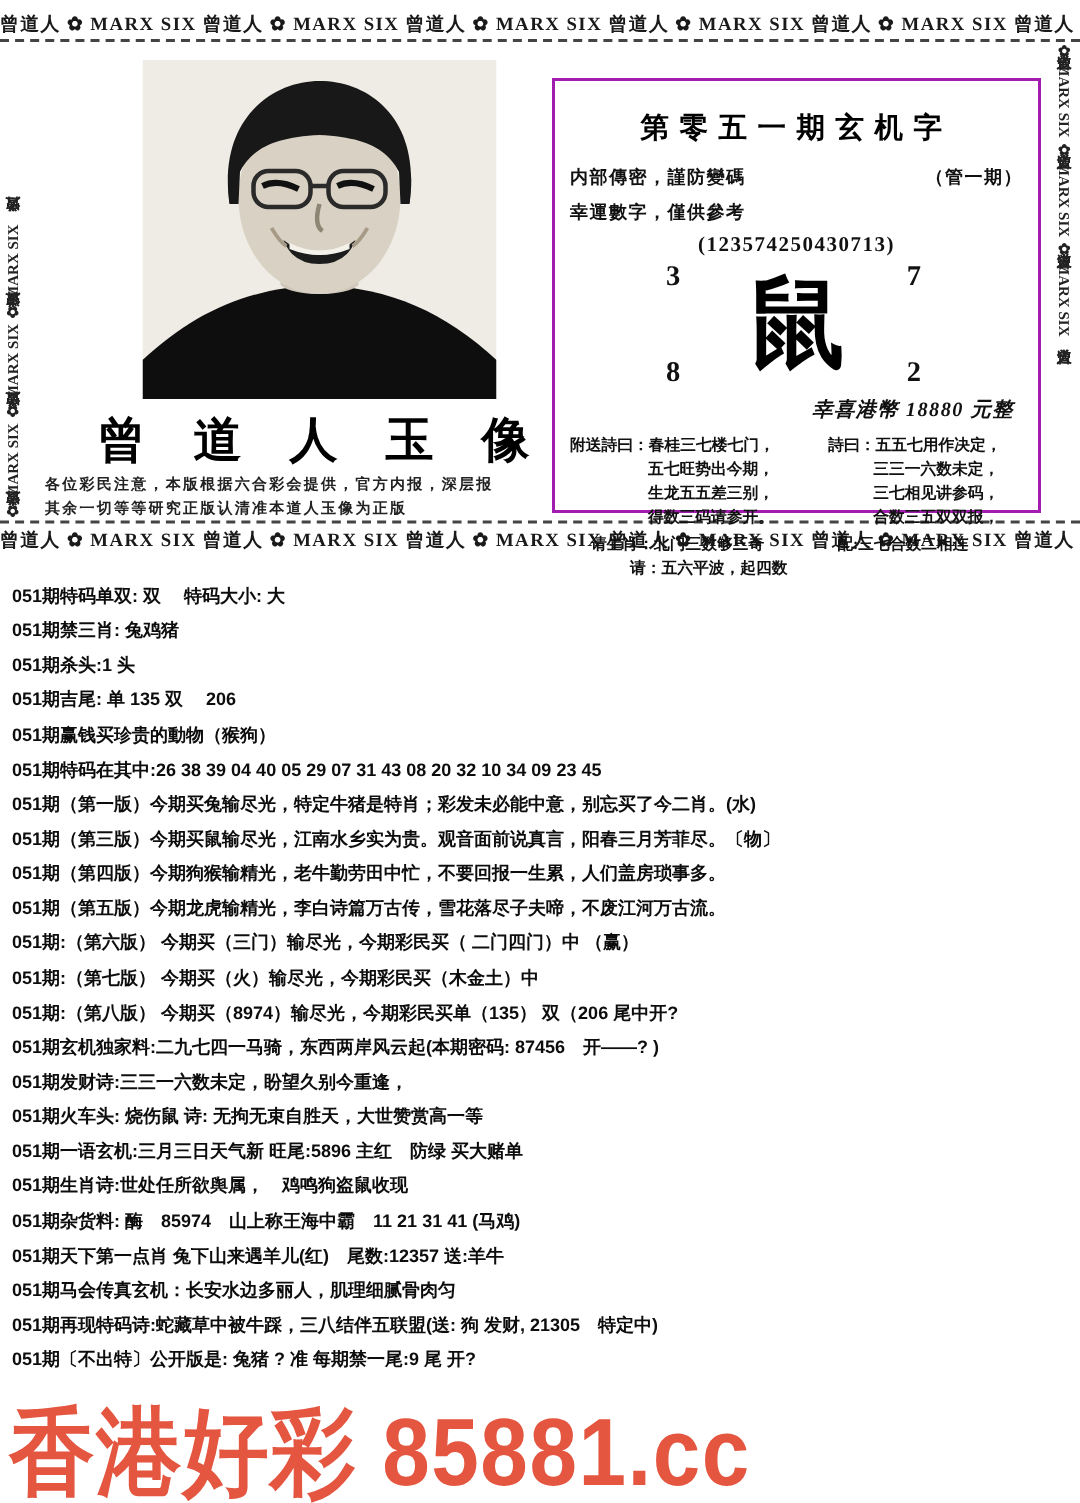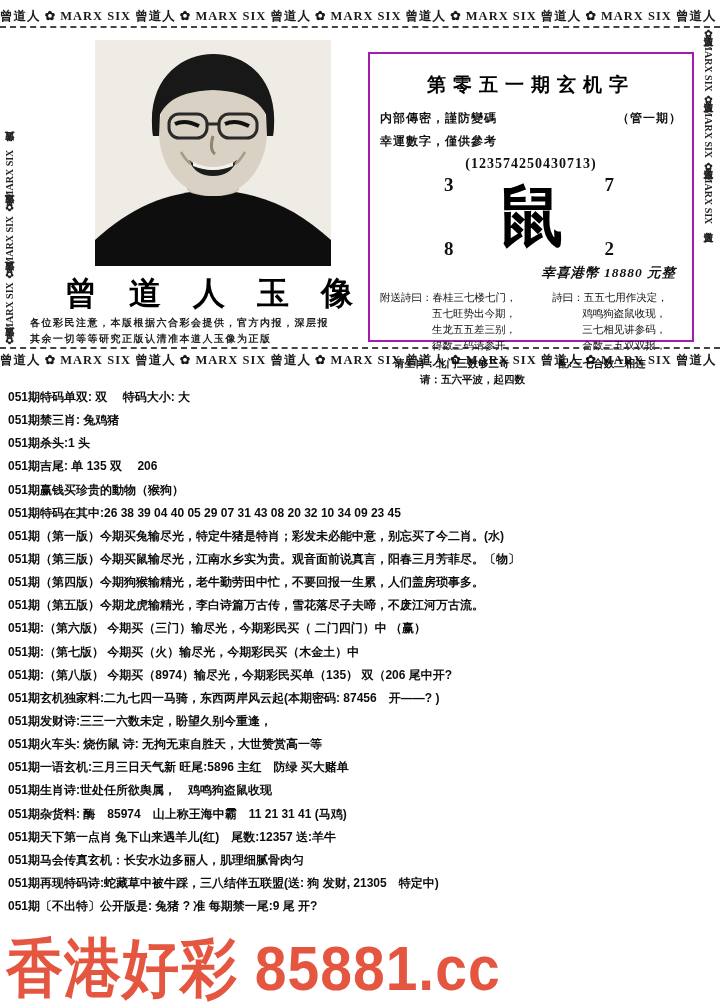--- a/index.html
+++ b/index.html
@@ -40,21 +40,21 @@
   .mb-nums{text-align:center;font-size:14px;font-weight:bold;margin-top:6px;
            letter-spacing:1px;font-family:"Liberation Serif",serif;}
   .zodiac{position:relative;width:190px;height:86px;margin:2px auto 0 auto;}
   .zchar{position:absolute;left:50%;top:50%;transform:translate(-50%,-50%);
          font-size:66px;font-weight:bold;line-height:1;color:#000;}
   .zc{position:absolute;font-size:19px;font-weight:bold;}
   .zc.tl{left:8px;top:0;}  .zc.tr{right:12px;top:0;}
   .zc.bl{left:8px;bottom:0;} .zc.br{right:12px;bottom:0;}
   .prize{text-align:right;font-size:13.5px;font-weight:bold;margin-top:4px;
          letter-spacing:1px;padding-right:6px;font-style:italic;}
-  .poems{display:flex;margin-top:8px;font-size:10.5px;font-weight:normal;line-height:16px;}
+  .poems{display:flex;margin-top:8px;font-size:10.5px;font-weight:bold;line-height:16px;}
   .pcol{white-space:nowrap;}
   .pcol.l{width:57%;}
   .pcol.r{width:43%;}
   .pline{padding-left:52px;}
   .pline.r{padding-left:30px;}
   .pfoot{display:flex;font-size:10.5px;font-weight:bold;line-height:16px;margin-top:2px;}
   .pfoot .fl{width:57%;padding-left:14px;white-space:nowrap;}
   .pfoot .fr{width:43%;white-space:nowrap;}
   .qing{font-size:10.5px;font-weight:bold;padding-left:40px;line-height:16px;}
 
@@ -130,21 +130,21 @@
     <div class="prize">幸喜港幣 18880 元整</div>
     <div class="poems">
       <div class="pcol l">
         <div><span>附送詩曰：</span><span>春桂三七楼七门，</span></div>
         <div class="pline">五七旺势出今期，</div>
         <div class="pline">生龙五五差三别，</div>
         <div class="pline">得数三码请参开。</div>
       </div>
       <div class="pcol r">
         <div><span>詩曰：</span><span>五五七用作决定，</span></div>
-        <div class="pline r">鸡鸣狗盗鼠收现，</div>
+        <div class="pline r">三三一六数未定，</div>
         <div class="pline r">三七相见讲参码，</div>
         <div class="pline r">合数三五双双报，</div>
       </div>
     </div>
     <div class="pfoot">
       <div class="fl"><span>请生肖：</span><span>北门三数够三奇</span></div>
       <div class="fr">配:三七合数二相连</div>
     </div>
     <div class="qing"><span>请：</span><span>五六平波，起四数</span></div>
   </div>

